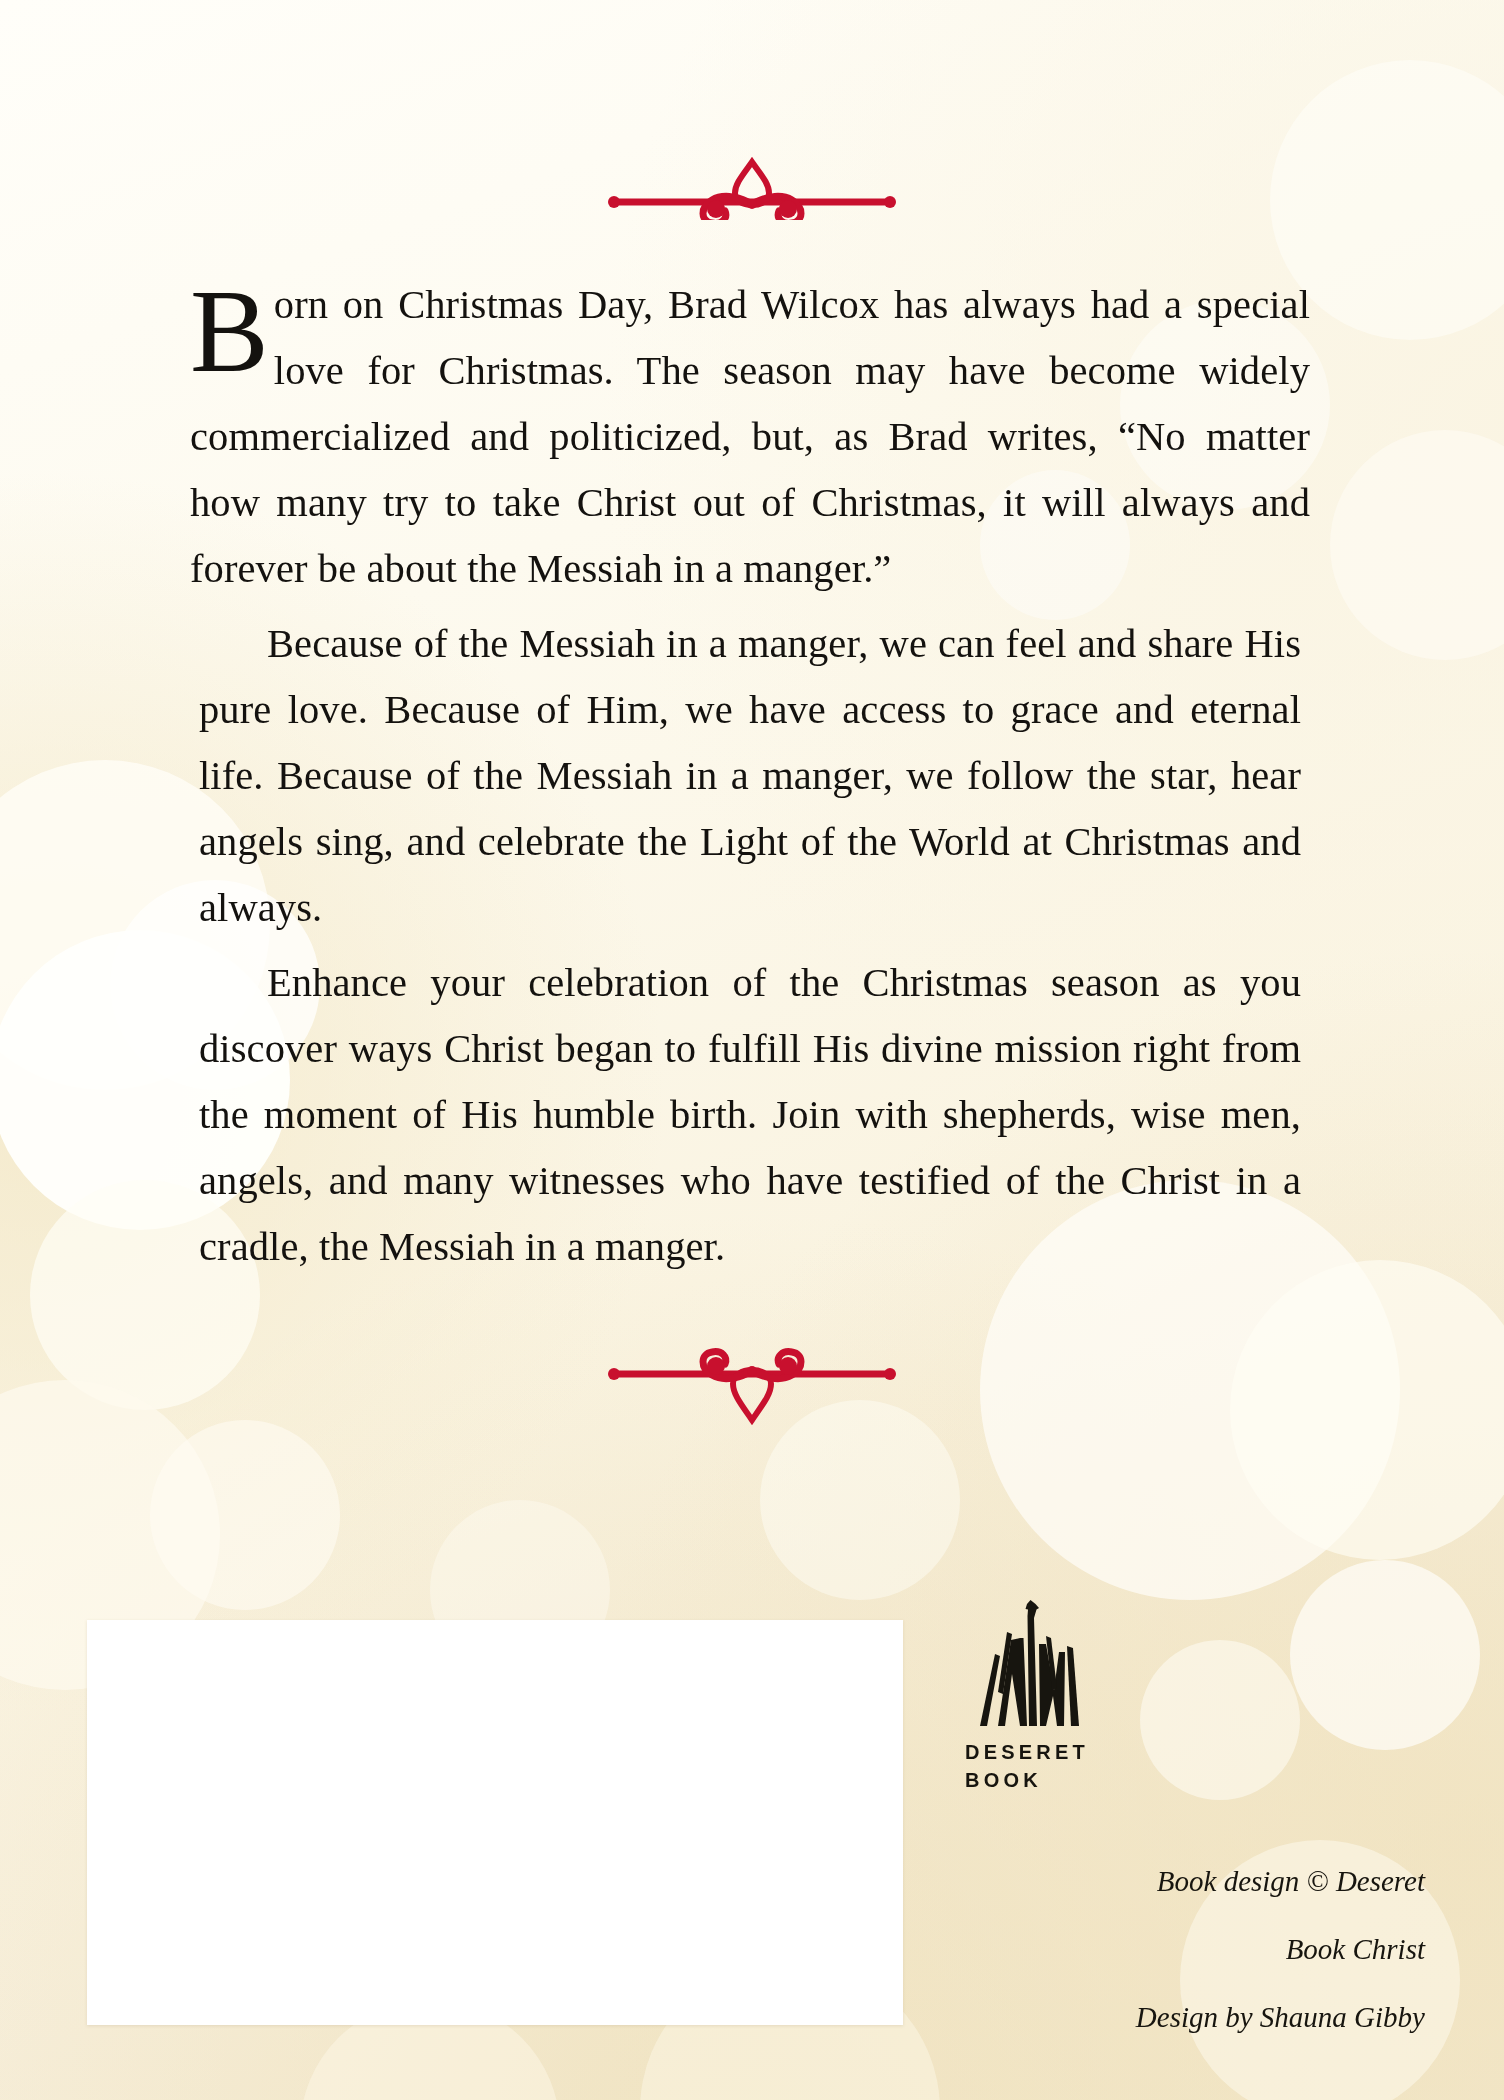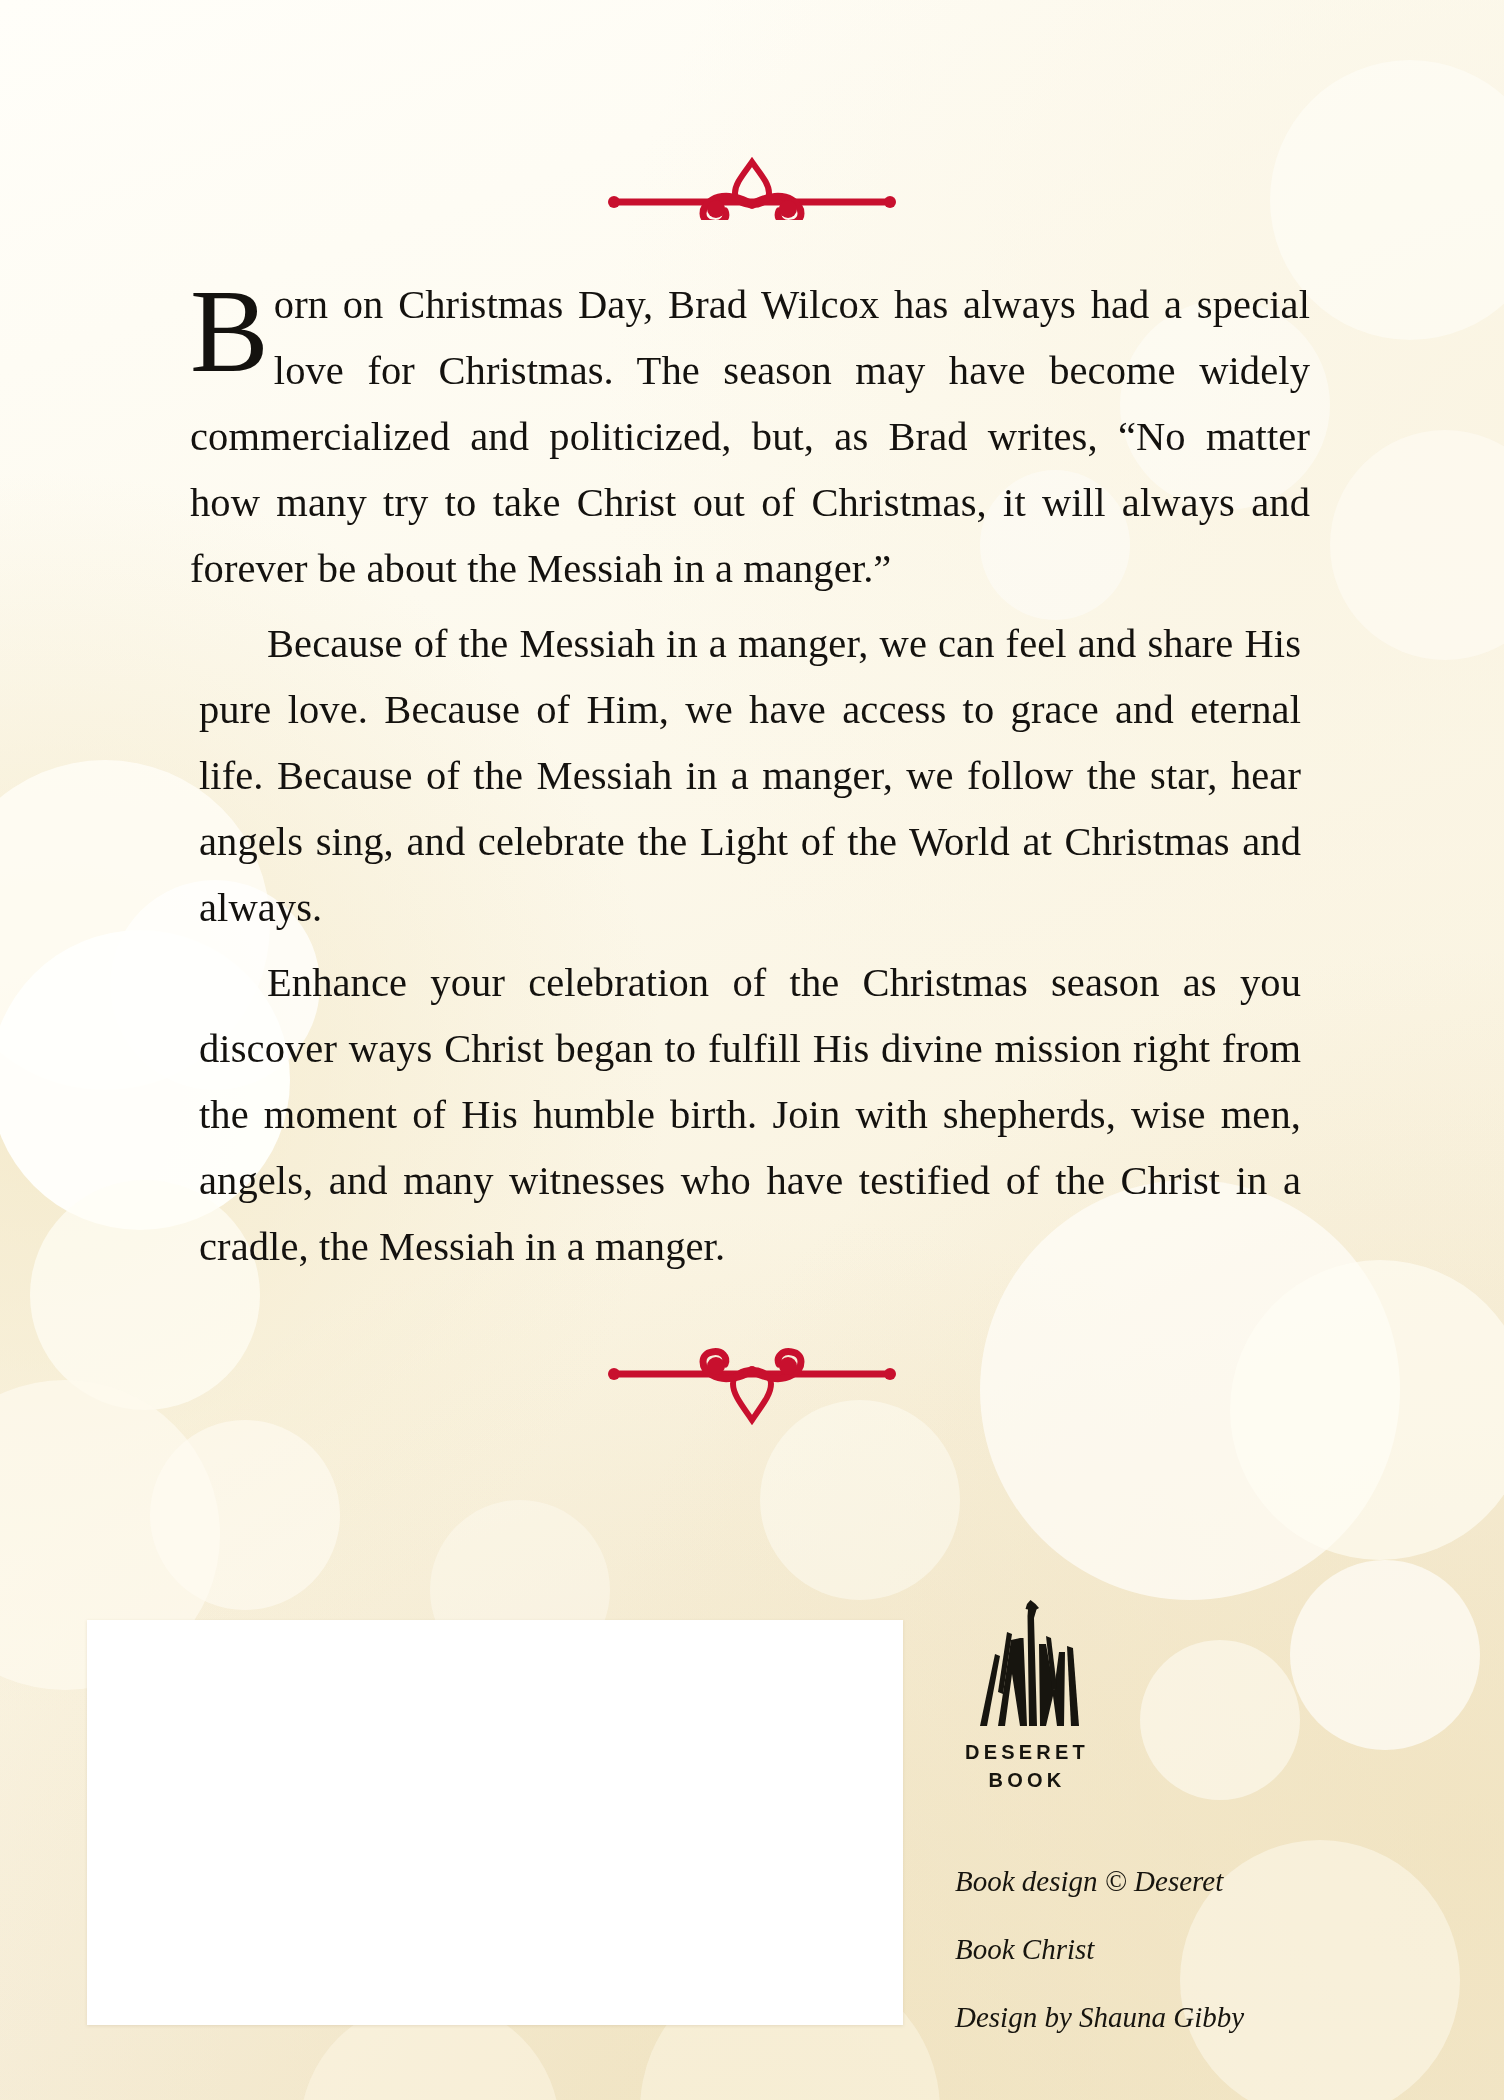--- a/index.html
+++ b/index.html
@@ -98,39 +98,39 @@
   }
   .pub-logo-wrap {
     width: 118px;
     margin-left: 12px;
   }
   .pub-logo-wrap svg { display: block; }
   .pub-name {
     margin-top: 12px;
     margin-left: 10px;
     width: 124px;
-    text-align: center;
+    text-align: left;
     font-family: "Liberation Sans", "DejaVu Sans", sans-serif;
     font-weight: 700;
     font-size: 20px;
     letter-spacing: 4.2px;
     line-height: 28px;
     color: #17150f;
   }
 
   .credits {
     margin-top: 36px;
     font-family: "Liberation Serif", "DejaVu Serif", serif;
     font-style: italic;
     font-size: 29px;
     line-height: 34px;
     color: #17150f;
     white-space: pre-line;
   }
-  .credits div { white-space: nowrap; }
+  .credits div { white-space: nowrap; text-align: right; }
 </style>
 </head>
 <body>
 
 <div id="page">
 
   <div class="bg-base"></div>
   <div class="bg-warm"></div>
 
   <div class="bokeh" style="left:-60px;top:760px;width:330px;height:330px;background:rgba(255,253,246,.85);"></div>

